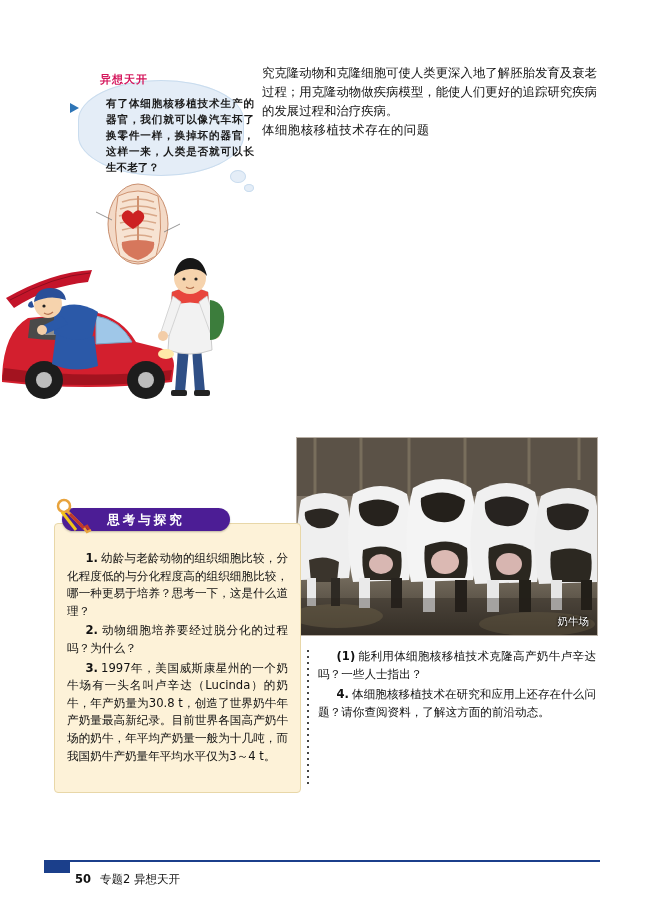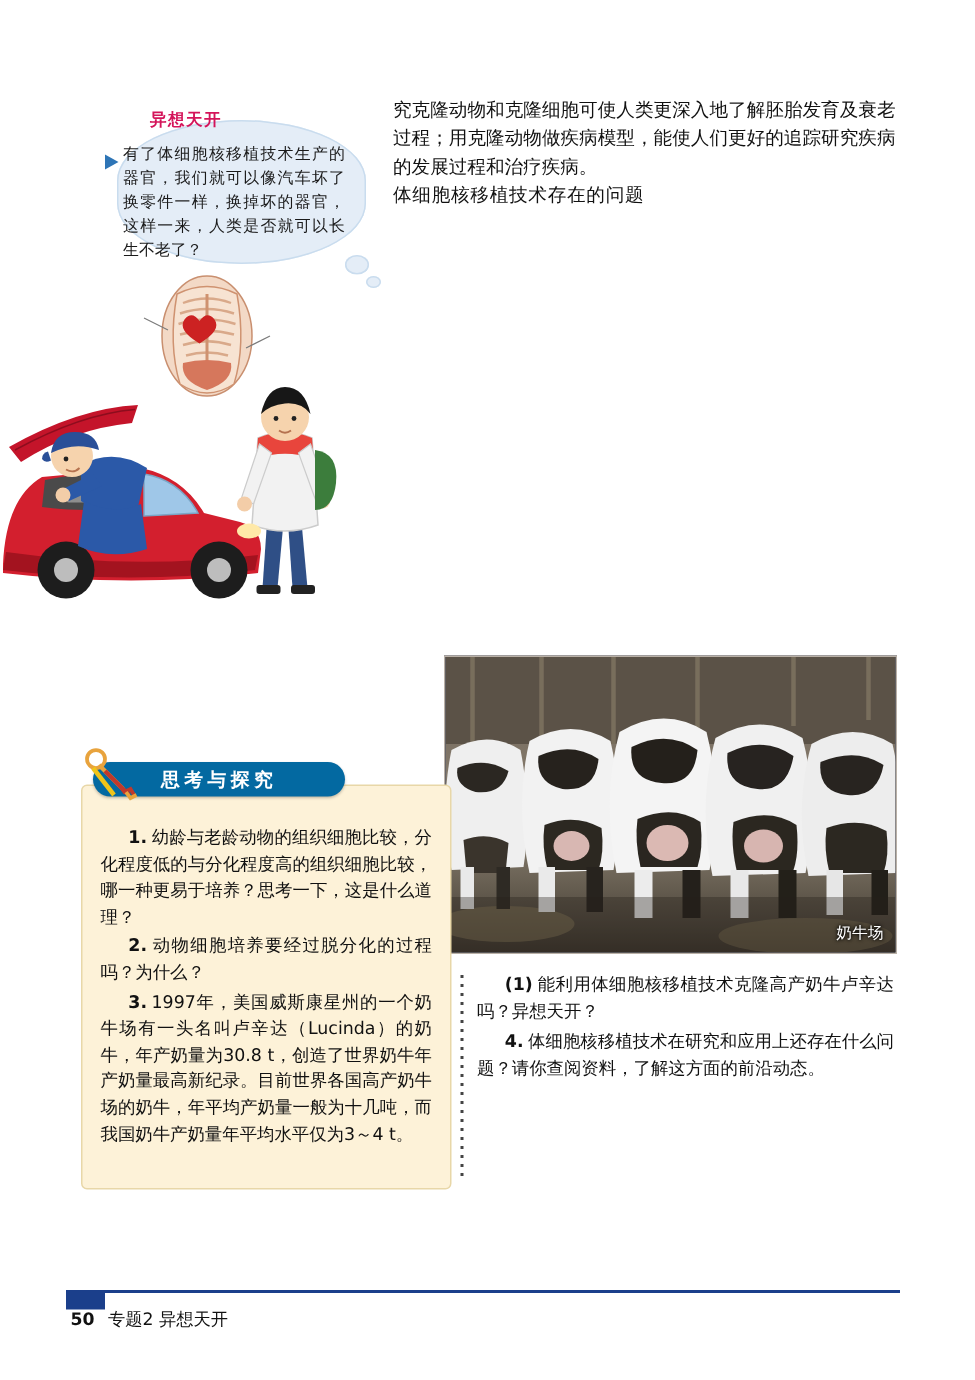--- a/index.html
+++ b/index.html
@@ -64,28 +64,29 @@
     left: 22px;
     top: 6px;
     font-size: 11px;
     color: #d4145a;
     font-weight: bold;
     letter-spacing: 1px;
     z-index: 4;
   }
   .bubble-text {
     position: absolute;
-    left: 4px;
+    left: 28px;
     top: 30px;
     width: 148px;
     font-size: 10.6px;
     line-height: 1.5;
     color: #1a1a1a;
     z-index: 3;
     text-align: justify;
+    font-weight: bold;
   }
   .bubble-arrow {
     position: absolute;
     left: -8px;
     top: 37px;
     width: 0;
     height: 0;
     border-left: 9px solid #2e75b6;
     border-top: 5px solid transparent;
     border-bottom: 5px solid transparent;
@@ -110,21 +111,21 @@
   }
 
   
   .cow-photo {
     position: absolute;
     left: 296px;
     top: 437px;
     width: 300px;
     height: 197px;
     overflow: hidden;
-    background: #0f172a;
+    background: #737373;
     border: 1px solid #b9b0a6;
   }
   .cow-caption {
     position: absolute;
     right: 8px;
     bottom: 6px;
     color: #ffffff;
     font-size: 10.5px;
     text-shadow: 0 0 3px #000, 0 0 2px #000;
     z-index: 9;
@@ -142,21 +143,21 @@
     border-radius: 4px;
     padding: 26px 12px 14px 12px;
     box-sizing: border-box;
   }
   .exercise-banner {
     position: absolute;
     left: 62px;
     top: 508px;
     width: 168px;
     height: 23px;
-    background: #0369a1;
+    background: #4c1d95;
     border-radius: 12px;
     color: #ffffff;
     font-size: 12.5px;
     font-weight: bold;
     letter-spacing: 3px;
     text-align: center;
     line-height: 23px;
     z-index: 6;
     box-shadow: 0 1px 2px rgba(0,0,0,0.25);
   }
@@ -228,20 +229,21 @@
   .footer-text {
     position: absolute;
     left: 47px;
     top: 872px;
     font-size: 11.5px;
     color: #111;
   }
   .footer-page {
     font-weight: bold;
     margin-right: 9px;
+    margin-left: 28px;
   }
 </style>
 </head>
 <body>
 
 <div class="bubble-wrap">
   <div class="bubble"></div>
   <div class="bubble-dot bd1"></div>
   <div class="bubble-dot bd2"></div>
   <div class="bubble-arrow"></div>
@@ -433,21 +435,21 @@
     <circle cx="12" cy="10" r="2" fill="#fff"></circle>
   </svg>
 </div>
 
 <div class="exercise-banner">思考与探究</div>
 
 <div class="dot-sep"></div>
 
 <div class="ex-right">
   <p>
-    <span class="ex-num">(1)</span><span>能利用体细胞核移植技术克隆高产奶牛卢辛达吗？异想天开？</span>
+    <span class="ex-num">(1)</span><span>能利用体细胞核移植技术克隆高产奶牛卢辛达吗？一些人士指出？</span>
   </p>
   <p>
     <span class="ex-num">4.</span><span>体细胞核移植技术在研究和应用上还存在什么问题？请你查阅资料，了解这方面的前沿动态。</span>
   </p>
 </div>
 
 <div class="footer-rule"></div>
 <div class="footer-tab"></div>
 <div class="footer-text">
   <span class="footer-page">50</span><span>专题2 异想天开</span>

